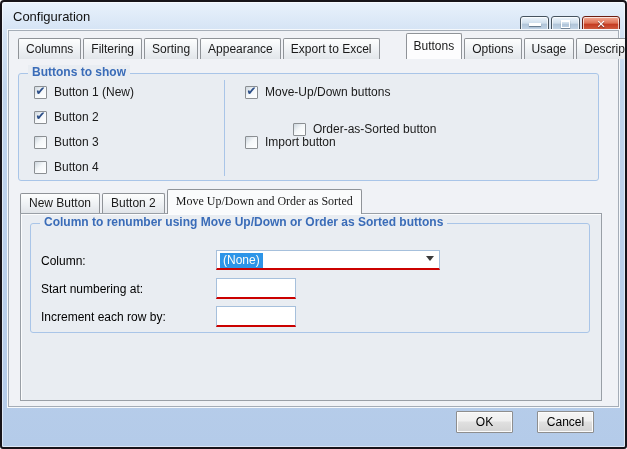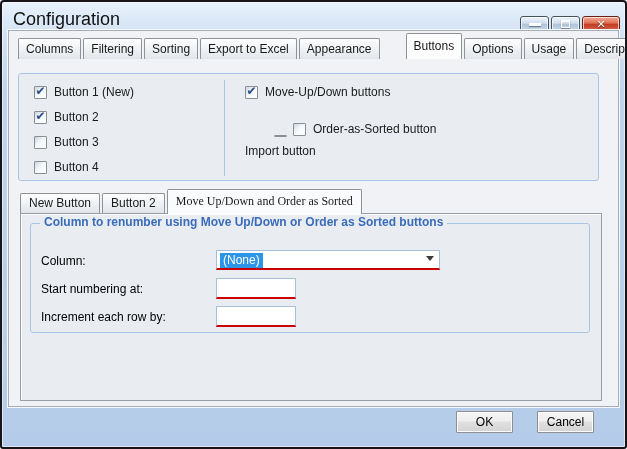--- a/index.html
+++ b/index.html
@@ -9,21 +9,21 @@
   .window {
     position: relative; width: 627px; height: 449px;
     border: 2px solid #17141a; border-radius: 4px 4px 3px 3px;
     background: linear-gradient(180deg, #e9f2fc 0%, #d3e2f4 7%, #c0d4ed 20%, #b4cbe9 100%);
     box-shadow: inset 0 0 0 1px rgba(255,255,255,.55);
     overflow: hidden;
   }
 
   
   .titlebar { position:absolute; left:0; top:0; right:0; height:28px; }
-  .title-text { position:absolute; left:11px; top:7px; font-size:18px; color:#111; }
+  .title-text { position:absolute; left:11px; top:7px; font-size:13px; color:#111; }
   .winbtns { position:absolute; left:518px; top:14px; display:flex; gap:2px; }
   .wbtn {
     height:16px; border:1px solid #46535f; border-radius:3px;
     background: linear-gradient(180deg,#eef5fc 0%,#cfdeec 45%,#b0c4d8 50%,#c6d8ea 100%);
     display:flex; align-items:center; justify-content:center;
     box-shadow: inset 0 0 0 1px rgba(255,255,255,.7);
     cursor: default;
   }
   .wbtn.min, .wbtn.max { width:29px; }
   .wbtn.close {
@@ -139,29 +139,30 @@
       <span class="close-glyph">✕</span>
     </div>
   </div>
 
   <div class="client">
 
     <div class="tabs">
       <div class="tab">Columns</div>
       <div class="tab">Filtering</div>
       <div class="tab">Sorting</div>
+      <div class="tab">Appearance</div>
       <div class="tab">Export to Excel</div>
-      <div class="tab">Appearance</div>
       <div class="tab active">Buttons</div>
       <div class="tab">Options</div>
       <div class="tab">Usage</div>
       <div class="tab">Description</div>
     </div>
 
     <div class="groupbox" style="left:9px; top:42px; width:581px; height:108px;">
+      <span class="gb-title">Buttons to show</span>
 
       <div class="cbrow" style="left:15px; top:11px;">
         <span class="cb checked">
             <span class="glyph">✔</span>
           </span>
         <span>Button 1 (New)</span>
       </div>
       <div class="cbrow" style="left:15px; top:36px;">
         <span class="cb checked">
             <span class="glyph">✔</span>
@@ -182,21 +183,21 @@
       <div class="cbrow" style="left:226px; top:11px;">
         <span class="cb checked">
             <span class="glyph">✔</span>
           </span>
         <span>Move-Up/Down buttons</span>
       </div>
       <div class="cbrow" style="left:226px; top:48px;padding-left:48px;">
         <span class="cb"></span>
         <span>Order-as-Sorted button</span>
       </div>
-      <div class="cbrow" style="left:226px; top:61px;flex-direction:column;">
+      <div class="cbrow" style="left:226px; top:61px;">
         <span class="cb"></span>
         <span>Import button</span>
       </div>
     </div>
 
     <div class="subtabs">
       <div class="subtab">New Button</div>
       <div class="subtab">Button 2</div>
       <div class="subtab active">Move Up/Down and Order as Sorted</div>
     </div>

